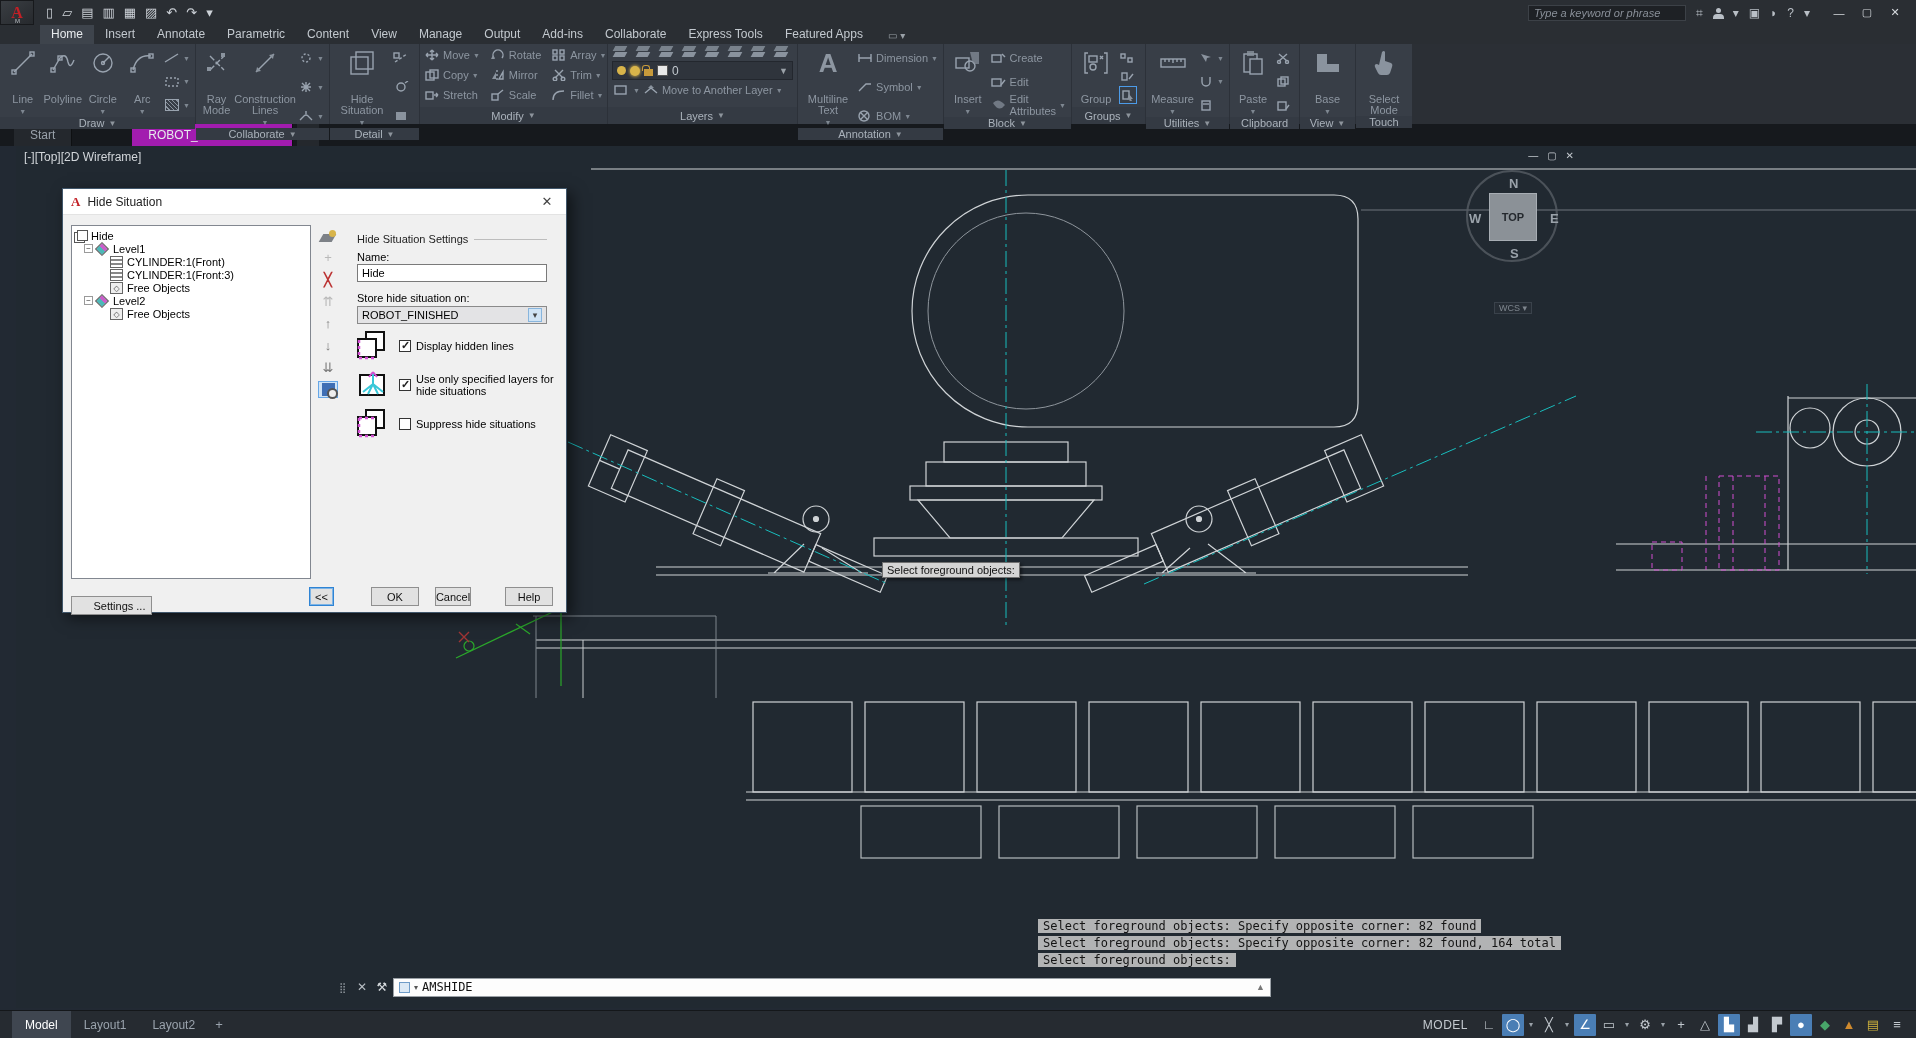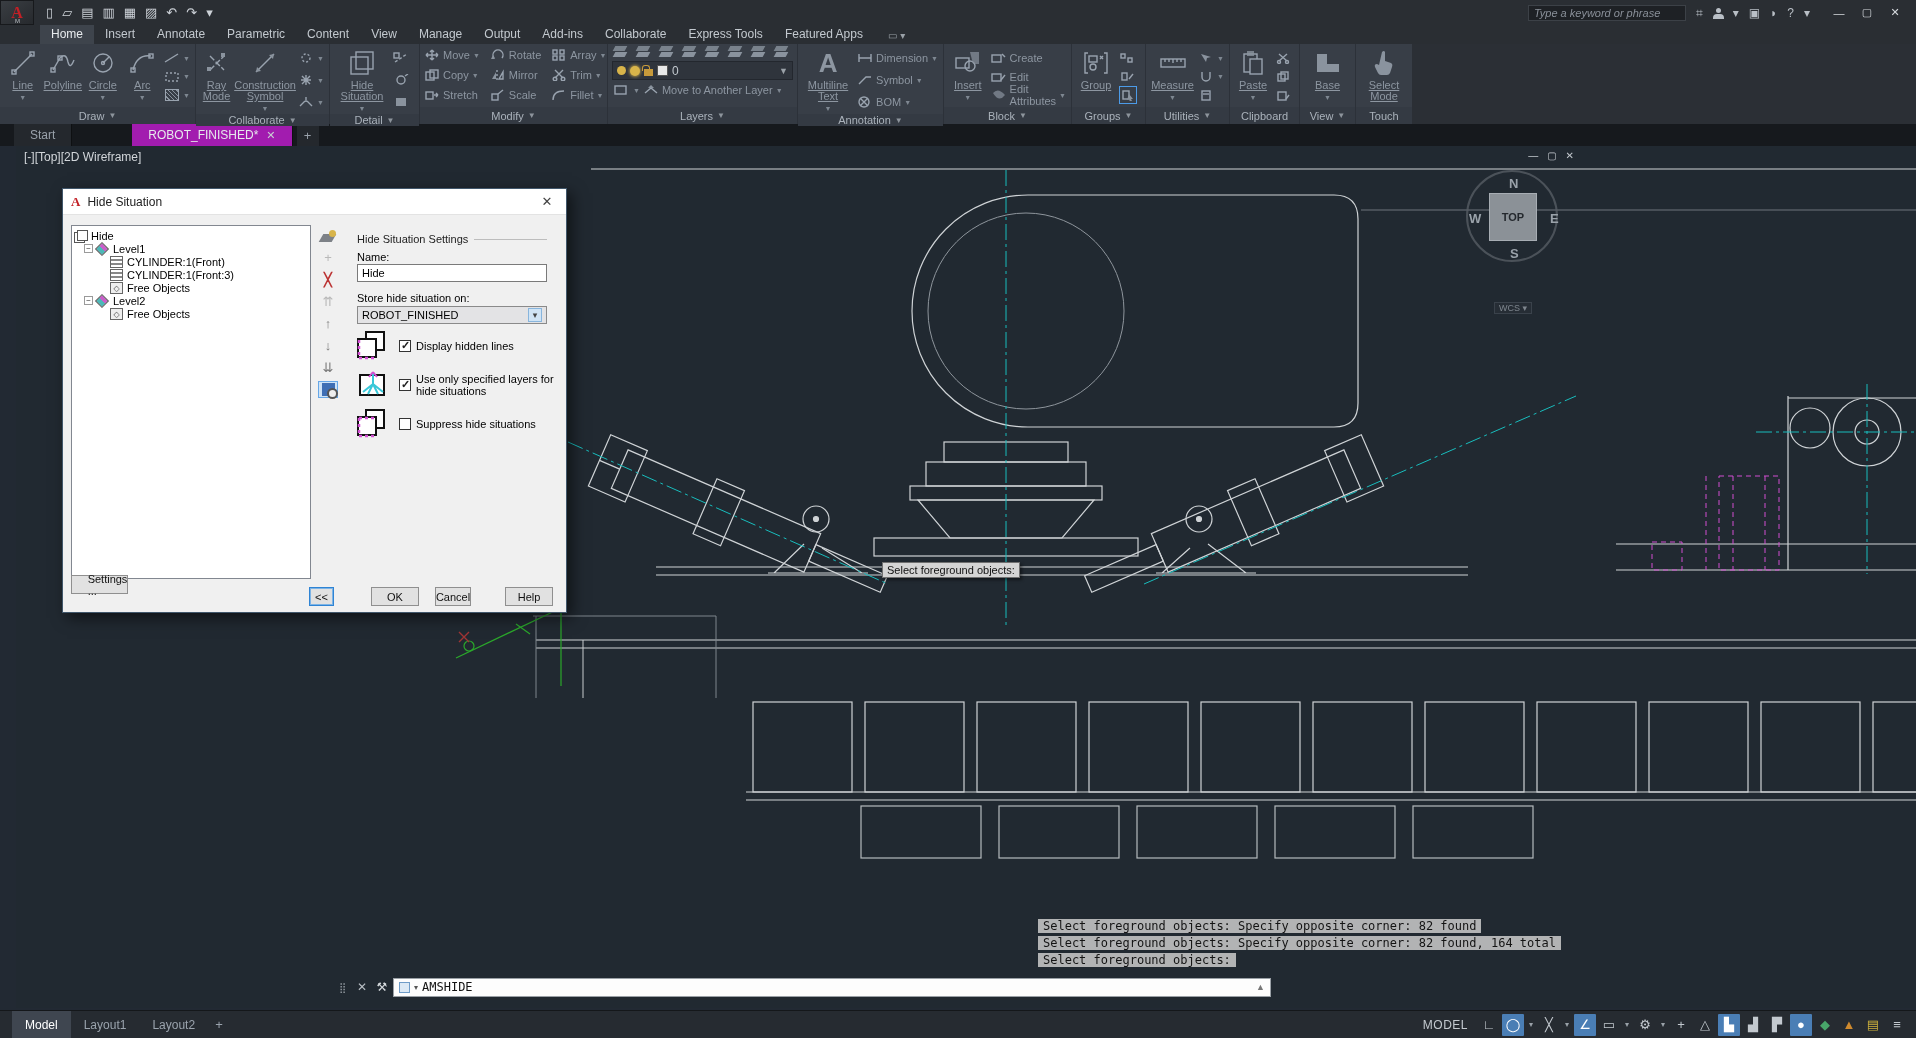--- a/index.html
+++ b/index.html
@@ -38,21 +38,21 @@
 
   
   #ribbon { position:absolute; left:0; top:44px; width:1916px; height:80px; background:#383e47; z-index:48; display:flex; }
   .panel { height:80px; border-right:1px solid #2c3139; display:flex; flex-direction:column; }
   .panel-body { flex:1; display:flex; align-items:stretch; padding:2px 4px 0; gap:2px;}
   .panel-label { height:17px; text-align:center; color:#aab2bb; font-size:11px; background:#343a43;
     display:flex; align-items:center; justify-content:center; gap:4px; }
   .plabel-caret { font-size:8px; color:#8d949c; }
   .bigbtn { width:44px; display:flex; flex-direction:column; align-items:center; justify-content:flex-start; padding-top:2px; color:#8d96a1; font-size:11px; line-height:11px; text-align:center; }
   .bigbtn .ic { height:30px; display:flex; align-items:center; justify-content:center; }
-  .bigbtn .cap { margin-top:2px;text-decoration:underline; }
+  .bigbtn .cap { margin-top:16px; }
   .bb-caret { font-size:7px; color:#7e8791; margin-top:1px;}
   .smallcol { display:flex; flex-direction:column; justify-content:space-between; padding:3px 1px; }
   .mini { display:flex; align-items:center; gap:3px; color:#8d96a1; font-size:11px; height:18px;}
   .mini .mic { width:16px; height:14px; display:flex; align-items:center; justify-content:center;}
   .mcaret { font-size:7px; color:#7e8791; }
   svg.ric { display:block; }
   .ric line, .ric path, .ric circle, .ric rect, .ric polyline { stroke:#99a3af; fill:none; stroke-width:1.4;}
   .ric .fill { fill:#8a939e; stroke:none; }
   .hatchbox { width:14px; height:12px; border:1px solid #99a3af;
     background:repeating-linear-gradient(45deg, transparent 0 2px, #8a939e 2px 3px); }
@@ -151,21 +151,21 @@
   .chk-row { display:flex; align-items:center; margin-bottom:9px; }
   .chk-pic { width:34px; height:30px; position:relative; flex:none; margin-right:8px;}
   .pic-sq1 { position:absolute; border:2px solid #111; background:#fff; width:20px; height:20px;}
   .pic-dots { position:absolute; }
   .chk-box { width:12px; height:12px; border:1px solid #333; background:#fff; flex:none; margin-right:5px; position:relative;}
   .chk-box.checked::after { content:"✓"; position:absolute; left:1px; top:-2px; font-size:11px; color:#222; font-weight:bold;}
   .chk-label { font-size:11px; line-height:12px; }
   
   .dbtn { position:absolute; height:19px; background:#e1e1e1; border:1px solid #8f8f8f; font-size:11px;
     display:flex; align-items:center; justify-content:center; color:#111; font-family:"Liberation Sans",sans-serif;}
-  #btn-settings { left:8px; top:386px; width:57px;padding-left:16px; }
+  #btn-settings { left:8px; top:407px; width:81px;padding-left:16px; }
   #btn-collapse { left:246px; top:398px; width:25px; border:1px solid #2f84d4; box-shadow:0 0 0 1px #7db4e6 inset; }
   #btn-ok { left:308px; top:398px; width:48px; }
   #btn-cancel { left:372px; top:398px; width:36px; }
   #btn-help { left:442px; top:398px; width:48px; }
 
   
   #statusbar { position:absolute; left:0; top:1010px; width:1916px; height:28px; background:#262b31; border-top:1px solid #14171a;
     display:flex; align-items:center; z-index:50;}
   #layout-tabs { display:flex; margin-left:12px; height:28px; }
   .ltab { padding:0 13px; display:flex; align-items:center; color:#9aa3ad; font-size:12px; }
@@ -321,21 +321,21 @@
           </span>
         <span class="cap">Ray Mode</span>
       </div>
       <div class="bigbtn" style="width:60px">
         <span class="ic">
             <svg class="ric" width="26" height="26">
               <line x1="4" y1="22" x2="22" y2="4"></line>
               <path class="fill" d="M22 4 l-5 1 4 4 z M4 22 l5 -1 -4 -4 z"></path>
             </svg>
           </span>
-        <span class="cap">Construction Symbol</span>
+        <span class="cap">Construction Lines</span>
           <span class="bb-caret">▼</span>
       </div>
       <div class="smallcol">
         <div class="mini">
             <span class="mic">
               <svg class="ric" width="16" height="12">
                 <circle cx="8" cy="6" r="4" stroke-dasharray="2 2"></circle>
               </svg>
             </span>
             <span class="mcaret">▼</span>

